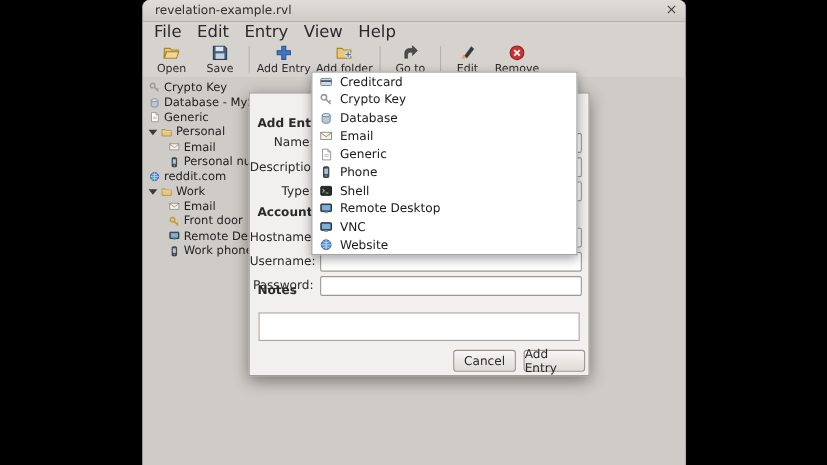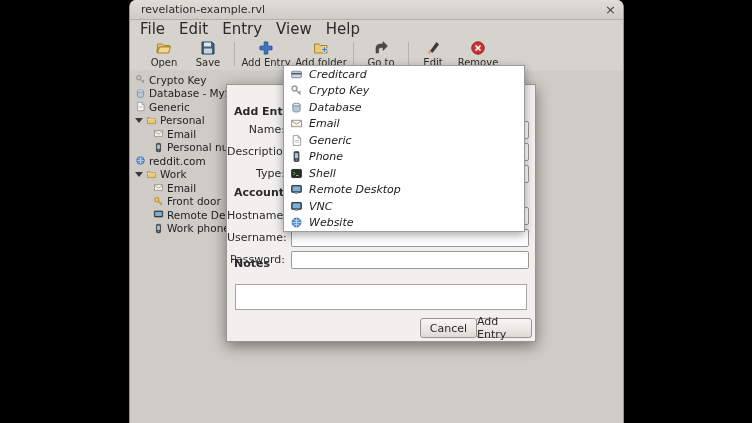--- a/index.html
+++ b/index.html
@@ -7,21 +7,21 @@
          font-family:"DejaVu Sans",sans-serif;color:#2a2a2a;}
   .window{position:absolute;left:129px;top:0;width:495px;height:423px;background:#d6d2ce;
           border-left:1px solid #98948f;border-right:1px solid #98948f;box-sizing:border-box;
           border-radius:7px 7px 0 0;}
   .titlebar{height:19px;background:linear-gradient(#e0dcd8,#cfcbc7);border-bottom:1px solid #b4b0ab;
             position:relative;text-align:left;font-size:11px;line-height:19px;color:#2e2e2e;
             border-radius:6px 6px 0 0;padding-left:11px;}
   .close-btn{position:absolute;right:7px;top:0;font-size:13px;line-height:19px;color:#444;cursor:default;}
   .menubar{height:17px;display:flex;align-items:center;padding-left:3px;font-size:15px;}
   .menu-item{padding:1px 7px;}
-  .toolbar{height:33px;display:flex;align-items:center;padding-left:12px;border-bottom:1px solid #bbb7b2;text-align:center;}
+  .toolbar{height:33px;display:flex;align-items:center;padding-left:4px;border-bottom:1px solid #bbb7b2;text-align:center;}
   .tbtn{display:flex;flex-direction:column;align-items:center;justify-content:center;gap:1px;
         font-size:10px;color:#2b2b2b;padding:1px 0;}
   .tbtn .i16{width:16px;height:16px;}
   .tsep{width:1px;height:24px;background:#b6b2ad;margin:0 4px;}
   .w-open{width:44px}.w-save{width:44px}.w-addentry{width:54px}.w-addfolder{width:56px}
   .w-goto{width:46px}.w-edit{width:40px}.w-remove{width:50px}
   .content{position:absolute;left:0;right:0;top:70px;bottom:0;background:#cfccc7;}
   .tree{padding-top:3px;}
   .trow{display:flex;align-items:center;height:13.5px;padding-left:5px;font-size:10.5px;color:#222;}
   .trow.ind{padding-left:23px;}
@@ -36,25 +36,25 @@
   .dlg-title{position:absolute;left:7px;top:20px;font-size:11px;font-weight:bold;}
   .dlg-label{position:absolute;left:0;width:58px;text-align:right;font-size:11px;line-height:18px;}
   .entry{position:absolute;left:64px;width:238px;height:18px;background:#fff;border:1px solid #9c9892;
          border-radius:2px;box-sizing:border-box;font-size:11px;padding:0 3px;}
   .dlg-section{position:absolute;left:7px;font-size:11px;font-weight:bold;}
   .notes-area{position:absolute;left:8px;top:199px;width:292px;height:26px;background:#fff;
               border:1px solid #a8a49e;box-sizing:border-box;resize:none;font-family:"DejaVu Sans",sans-serif;font-size:11px;}
   .dbtn{position:absolute;top:233px;height:20px;background:linear-gradient(#f8f7f6,#dedbd6);
         border:1px solid #9a958f;border-radius:3px;font-size:11px;display:flex;align-items:center;
         justify-content:center;box-sizing:border-box;color:#2a2a2a;}
-  .btn-cancel{left:193px;width:57px;}
+  .btn-cancel{left:185px;width:57px;}
   .btn-add{left:249px;width:56px;}
   .dropdown{position:absolute;left:283px;top:65px;width:242px;background:#fff;border:1px solid #9b9b9b;
             box-shadow:0 3px 9px rgba(0,0,0,.35);z-index:10;box-sizing:border-box;}
-  .ditem{display:flex;align-items:center;height:16.5px;padding-left:6px;gap:6px;font-size:11px;color:#1a1a1a;font-style:italic;}
+  .ditem{display:flex;align-items:center;height:16.5px;padding-left:6px;gap:6px;font-size:11px;color:#1a1a1a;}
 </style>
 </head>
 <body>
 
 <div class="stage">
   <div class="window">
 
     <div class="titlebar">
       <span>revelation-example.rvl</span>
       <span class="close-btn">×</span>

